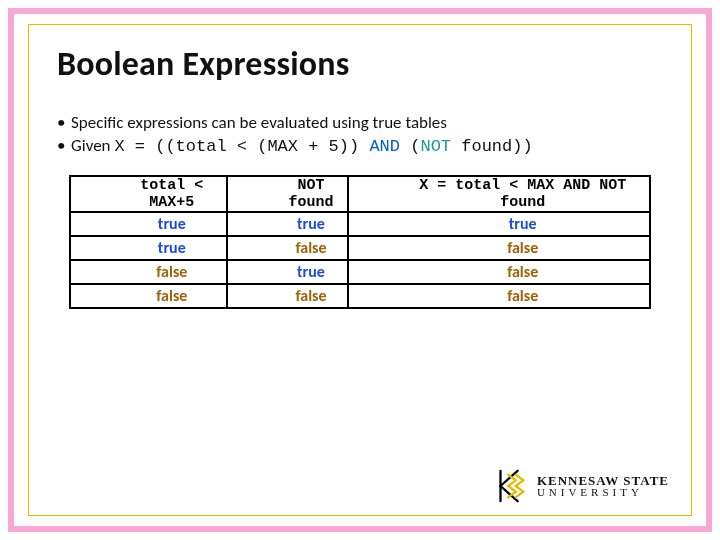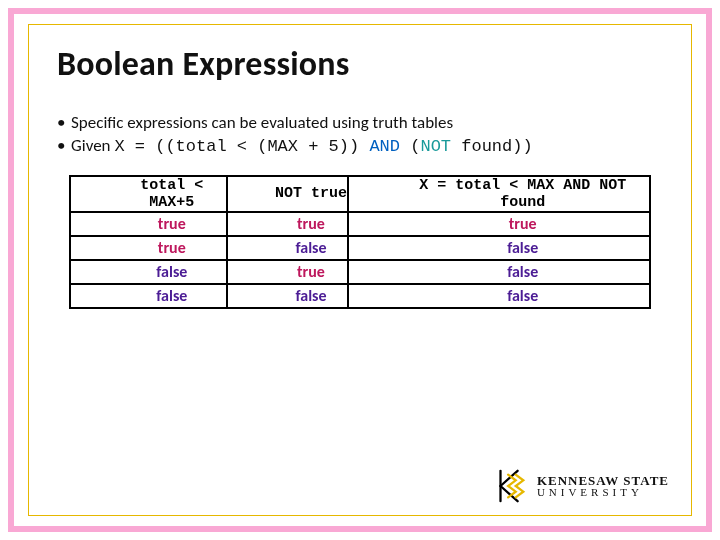--- a/index.html
+++ b/index.html
@@ -22,22 +22,22 @@
   .bullets .dot { width: 14px; flex: 0 0 14px; }
   .bullets .indent { padding-left: 28px; }
   .mono { font-family: "Courier New", Courier, monospace; font-size: 17px; text-align: center; }
   .kw-blue { color: #0060c0; }
   .kw-teal { color: #1a9a9a; }
   .table-wrap { margin-top: 16px; padding: 0 12px; }
   table { width: 100%; border-collapse: collapse; }
   th, td { border: 2px solid #000; text-align: center; vertical-align: middle; height: 24px; padding-left: 47px; }
   th { font-family: "Courier New", Courier, monospace; font-weight: 700; font-size: 15px; background: #fff; }
   td { font-weight: 700; font-size: 16px; }
-  .t-true  { color: #be185d; }
-  .t-false { color: #4c1d95; }
+  .t-true  { color: #1d4ed8; }
+  .t-false { color: #a16207; }
   .logo {
     position: absolute; right: 22px; bottom: 10px;
     display: flex; align-items: center; gap: 8px;
     font-family: "Times New Roman", serif;
   }
   .logo .mark {
     width: 38px; height: 38px; position: relative;
     display:flex; align-items:center; justify-content:center;
   }
   .logo .mark svg { width: 38px; height: 38px; }
@@ -49,36 +49,36 @@
 <body>
 
 <div class="slide-outer">
   <div class="slide-inner">
 
     <div class="title">Boolean Expressions</div>
 
     <div class="bullets">
       <div class="row">
         <span class="dot">•</span>
-        <span>Specific expressions can be evaluated using truth tables</span>
+        <span>Specific expressions can be evaluated using true tables</span>
       </div>
       <div class="row">
         <span class="dot">•</span>
         <span>
           <span>Given  </span><span class="mono"><span>X = ((total &lt; (MAX + 5)) </span><span class="kw-blue">AND</span><span> (</span><span class="kw-teal">NOT</span><span> found))</span></span>
         </span>
       </div>
     </div>
 
     <div class="table-wrap">
       <table>
         <thead>
           <tr>
             <th style="width:27%">total &lt; MAX+5</th>
-            <th style="width:21%">NOT true</th>
+            <th style="width:21%">NOT found</th>
             <th style="width:52%">X = total &lt; MAX AND NOT found</th>
           </tr>
         </thead>
         <tbody>
           <tr>
             <td class="t-true">true</td>
             <td class="t-true">true</td>
             <td class="t-true">true</td>
           </tr>
           <tr>

